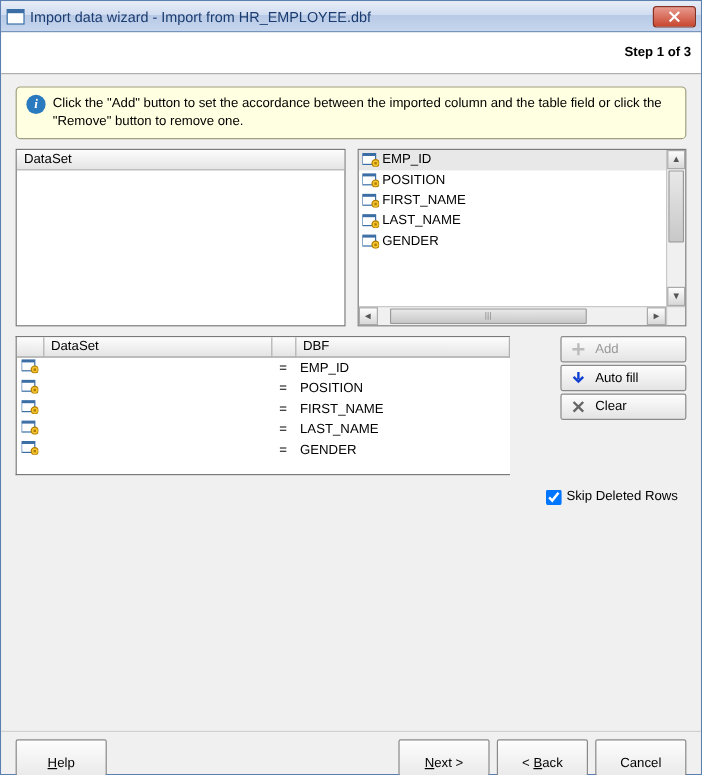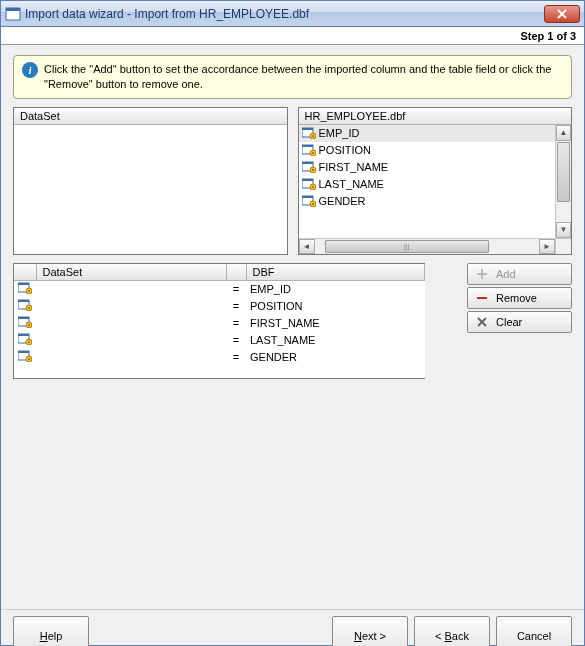--- a/index.html
+++ b/index.html
@@ -42,21 +42,21 @@
   .titlebar .close-btn {
     width: 36px; height: 18px;
     background: linear-gradient(to bottom, #e89a8e, #c8462f);
     border: 1px solid #8a3020;
     border-radius: 3px;
     display: flex; align-items: center; justify-content: center;
     cursor: pointer;
   }
   .titlebar .close-btn svg { width: 10px; height: 10px; }
   .stepbar {
-    height: 18px;
+    height: 35px;
     background: #fff;
     border-bottom: 1px solid #999;
     display: flex;
     justify-content: flex-end;
     align-items: center;
     padding-right: 8px;
     font-weight: bold;
     font-size: 11px;
   }
   .content {
@@ -280,21 +280,20 @@
       <div>Click the "Add" button to set the accordance between the imported column and the table field or click the "Remove" button to remove one.</div>
     </div>
 
     <div class="panels-row">
       <div class="panel panel-left">
         <div class="panel-header">DataSet</div>
         <div class="panel-body"></div>
       </div>
 
       <div class="panel panel-right">
-        <div class="panel-header">HR_EMPLOYEE.dbf</div>
         <div class="panel-body">
           <div class="col-list" id="dbf-columns">
               <div class="col-item selected">
                 <span class="field-icon">
                   <svg viewBox="0 0 14 12">
                     <rect x="0" y="1" width="11" height="9" fill="#fff" stroke="#3a6ea5"></rect>
                     <rect x="0" y="1" width="11" height="2" fill="#3a6ea5"></rect>
                     <circle cx="11" cy="9" r="3" fill="#f4c430" stroke="#b07d00"></circle>
                     <rect x="10" y="8" width="2" height="2" fill="#b07d00"></rect>
                   </svg>
@@ -450,36 +449,40 @@
           <span class="aicn">
               <svg viewBox="0 0 12 12">
                 <path d="M5 1h2v10H5z M1 5h10v2H1z" fill="#bbb"></path>
               </svg>
             </span>
           <span>Add</span>
         </div>
         <div class="abutton">
           <span class="aicn">
               <svg viewBox="0 0 12 12">
-                <rect x="1" y="5" width="10" height="2" fill="#c03020"></rect>
+                <path d="M6 1v6 M2 5l4 4 4-4" stroke="#1040d0" stroke-width="2" fill="none"></path>
               </svg>
             </span>
-          <span>Remove</span>
+          <span>Auto fill</span>
         </div>
         <div class="abutton">
           <span class="aicn">
               <svg viewBox="0 0 12 12">
                 <path d="M2 2l8 8M10 2l-8 8" stroke="#666" stroke-width="2"></path>
               </svg>
             </span>
           <span>Clear</span>
         </div>
       </div>
     </div>
 
+    <div class="checkbox-row">
+      <input type="checkbox" id="skip-del" checked="" style="">
+      <label for="skip-del">Skip Deleted Rows</label>
+    </div>
 
     <div class="spacer"></div>
   </div>
 
   <div class="button-bar">
     <div class="wbutton">
       <span><span class="u">H</span><span>elp</span></span>
     </div>
     <div style="flex:1"></div>
     <div class="wbutton">

